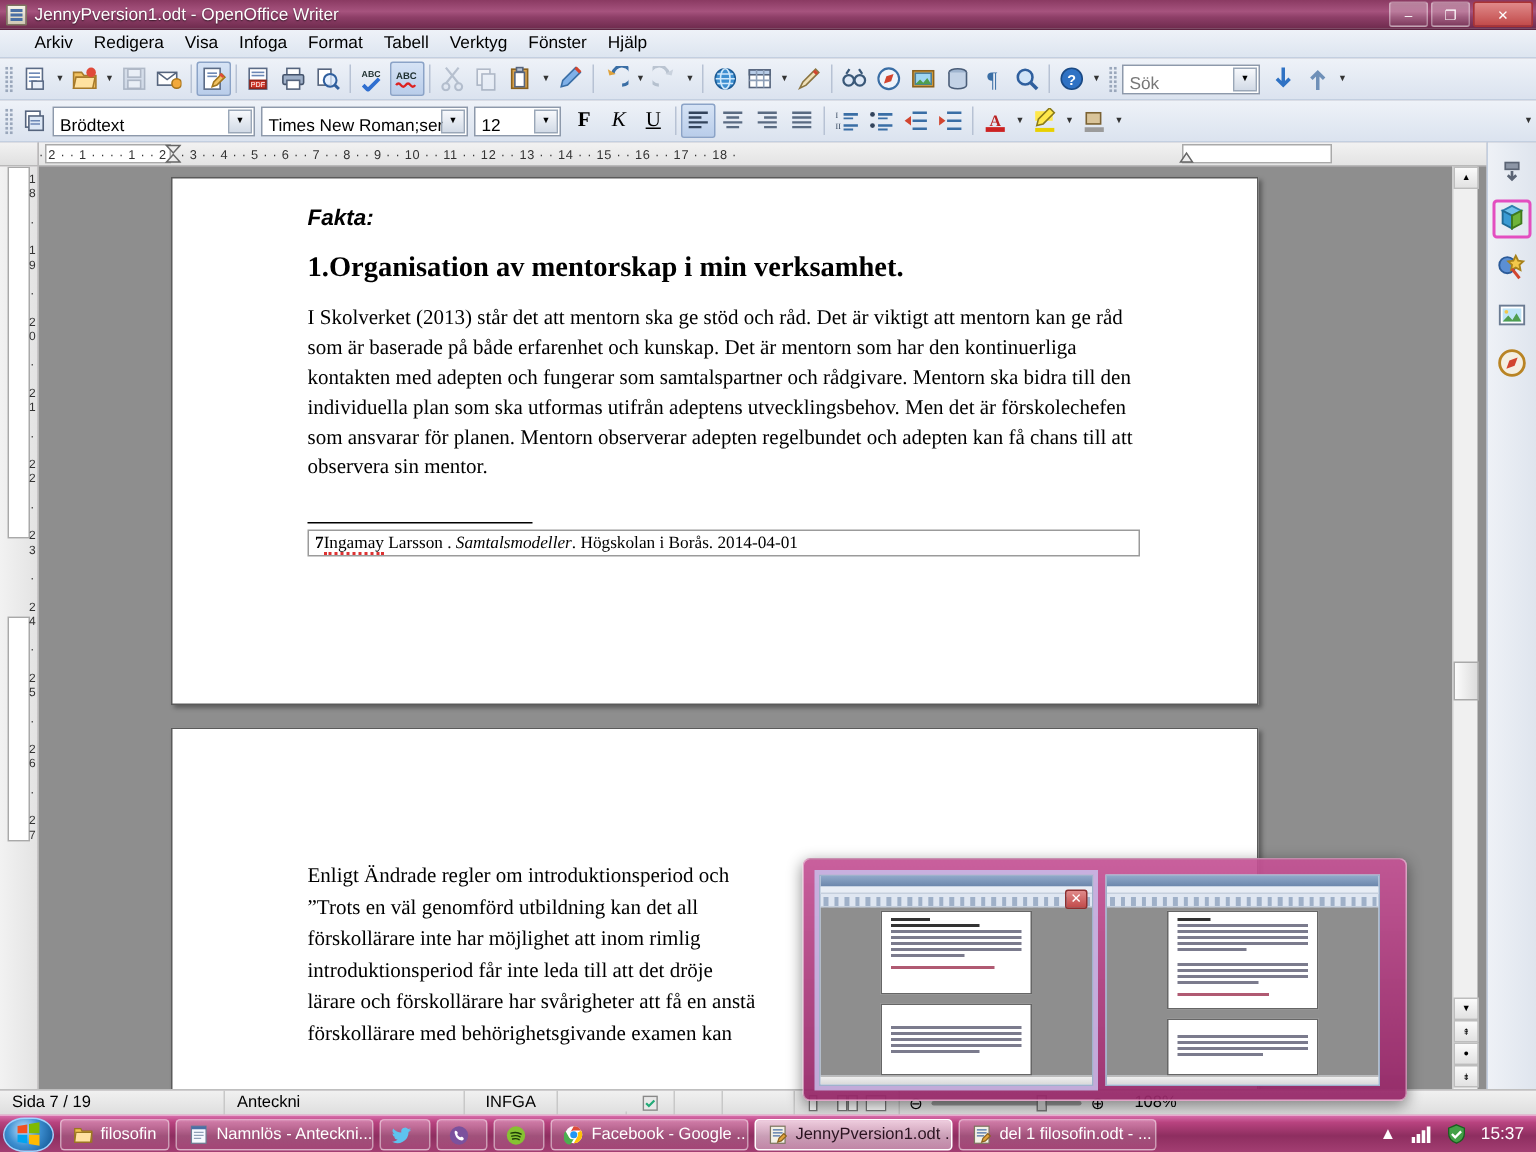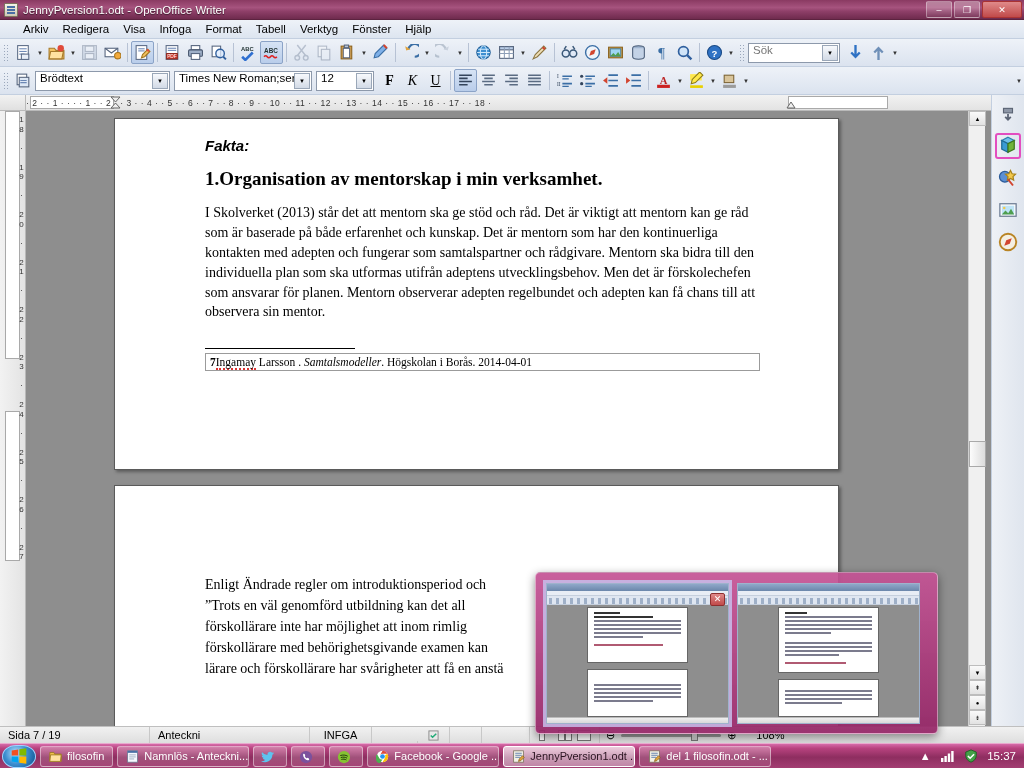--- a/index.html
+++ b/index.html
@@ -58,21 +58,21 @@
   .tbtn{
     width:23px;height:23px; margin:0 0px; border:1px solid transparent; border-radius:2px;
     display:flex;align-items:center;justify-content:center; font-size:12px; position:relative;
   }
   .tbtn.active{ border-color:#8ba3c7; background:linear-gradient(#d6e3f5,#b9cdea); }
   .tbtn.disabled{ opacity:.38; }
   .tsep{ width:1px;height:19px;background:#b7c2d4; margin:0 3px; }
   .tarrow{ width:10px;height:23px; display:flex;align-items:center;justify-content:center;
     font-size:6px;color:#333; }
   .combo{
-    height:20px; border:1px solid #8d99ab; background:#fff; display:flex;align-items:flex-start;
+    height:20px; border:1px solid #8d99ab; background:#fff; display:flex;align-items:flex-end;
     font-size:11.5px; padding-left:4px; position:relative; margin-right:4px;
   }
   .combo .cbtn{
     position:absolute; right:1px; top:1px; width:16px; height:16px;
     background:linear-gradient(#f7f9fc,#d2dae6); border:1px solid #9aa7b8;
     display:flex;align-items:center;justify-content:center; font-size:6px;
   }
   #searchbox{ width:92px; }
   
   #hruler{
@@ -571,22 +571,23 @@
       <div class="ftn-box">
         <span class="num">7</span><span class="spell">Ingamay</span><span> Larsson . </span><i>Samtalsmodeller</i><span>. Högskolan i Borås. 2014-04-01</span>
       </div>
     </div>
   </div>
   <div class="page" id="page2">
     <div style="padding:88px 78px 0 90px;">
       <div class="p2">Enligt Ändrade regler om introduktionsperiod och</div>
       <div class="p2">”Trots en väl  genomförd  utbildning  kan  det  all</div>
       <div class="p2">förskollärare  inte  har  möjlighet  att  inom  rimlig</div>
+      <div class="p2">introduktionsperiod  får  inte  leda  till  att  det  dröje</div>
+      <div class="p2">lärare och förskollärare har svårigheter att få en anstä</div>
       <div class="p2">förskollärare  med  behörighetsgivande  examen  kan</div>
-      <div class="p2">lärare och förskollärare har svårigheter att få en anstä</div>
     </div>
   </div>
 </div>
 
 <div id="vscroll">
   <div class="sb-btn" style="position:absolute;top:0;">▲</div>
   <div id="vthumb"></div>
   <div class="sb-btn" style="position:absolute;bottom:46px;">▼</div>
   <div class="sb-btn" style="position:absolute;bottom:31px;">⇞</div>
   <div class="sb-btn" style="position:absolute;bottom:16px;">●</div>

